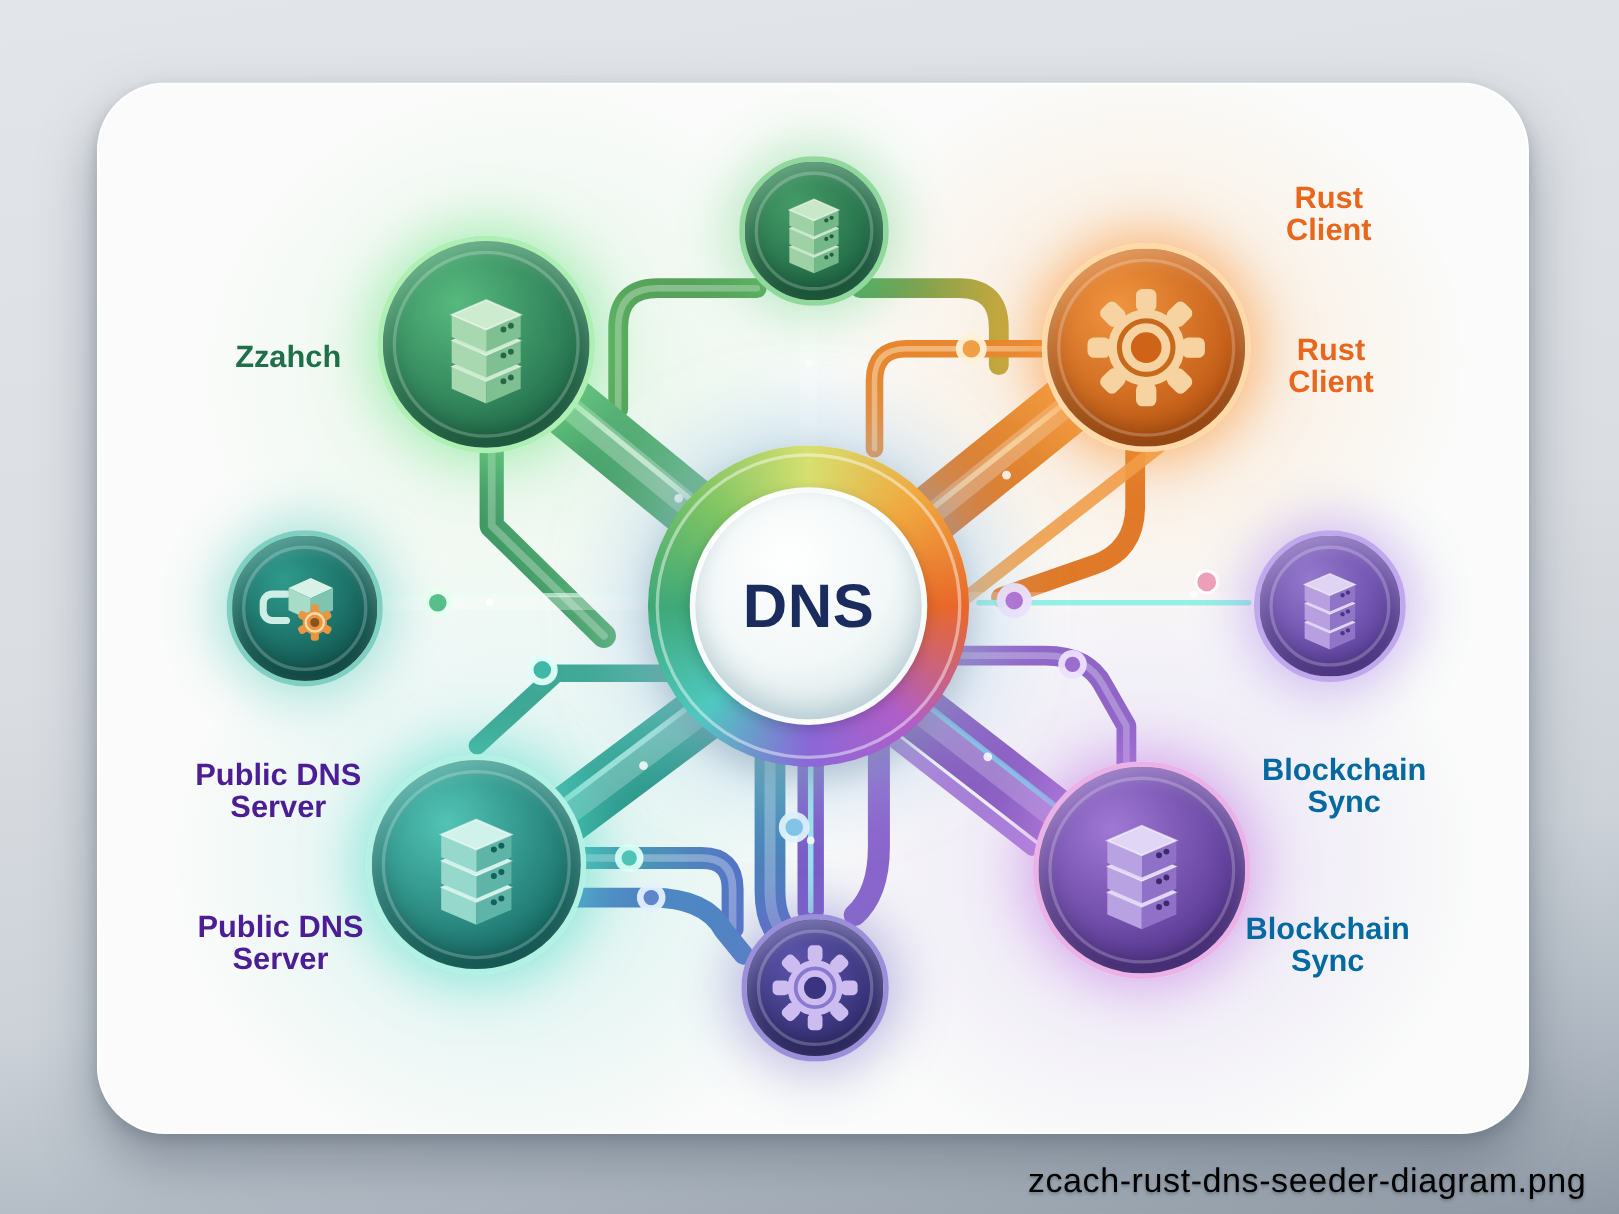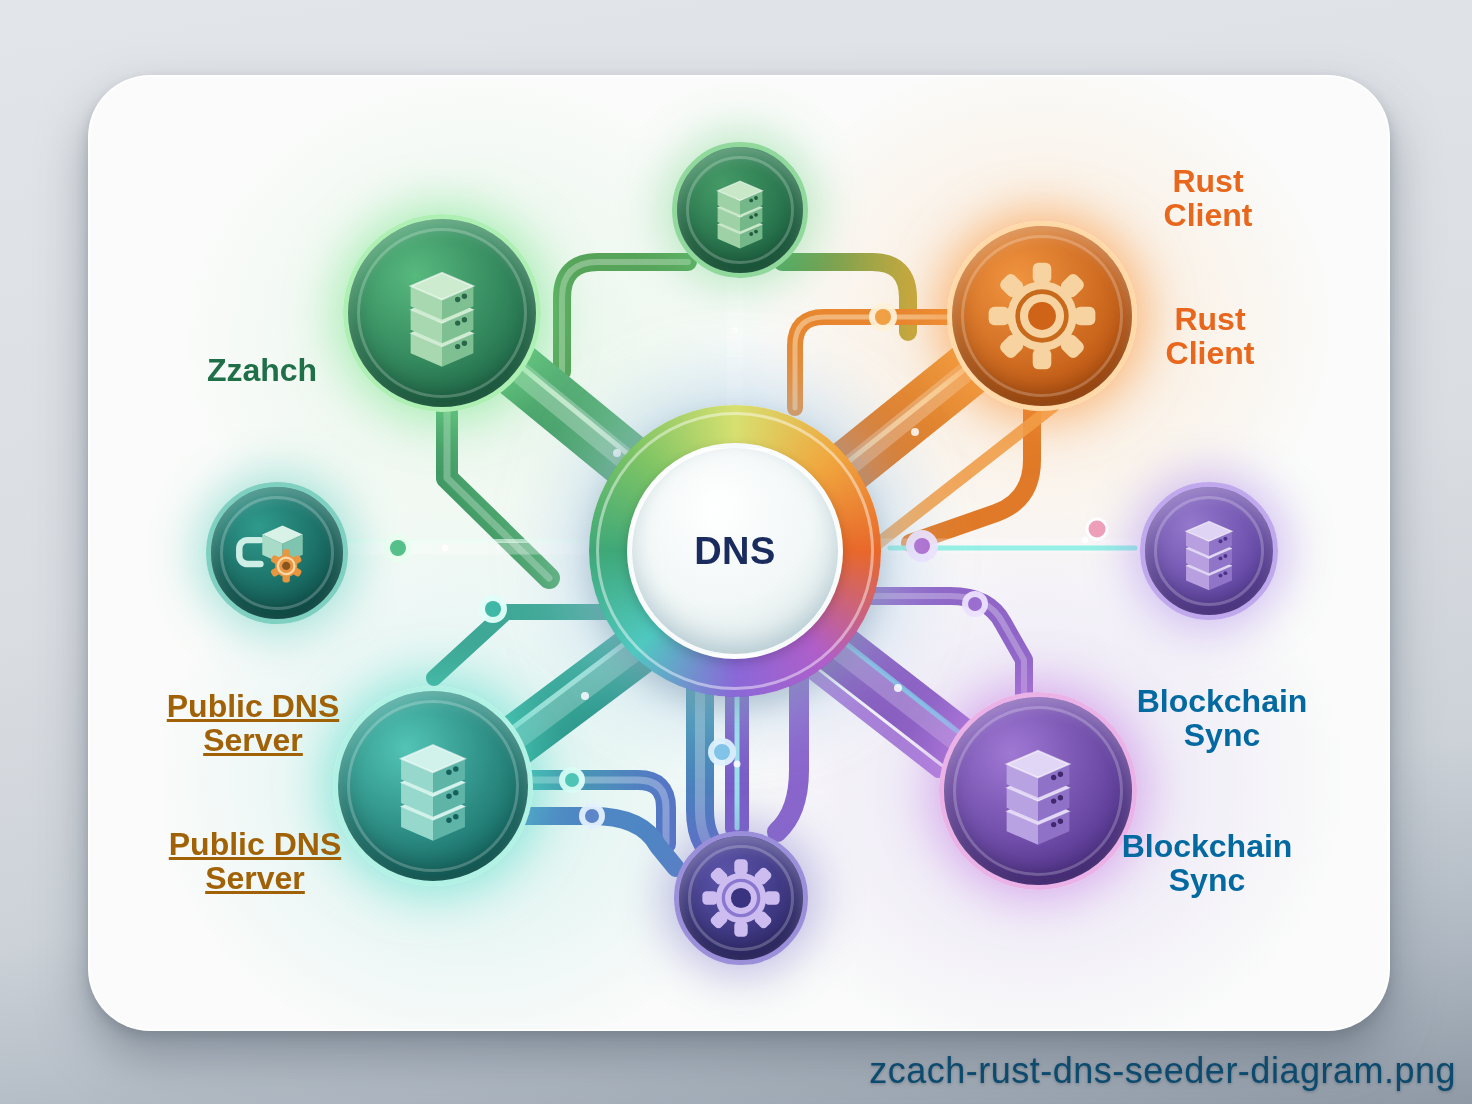--- a/index.html
+++ b/index.html
@@ -37,30 +37,30 @@
       #8a68d8 180deg,#4fc8c0 225deg,#3fa878 270deg,#7ec464 315deg,#d6e070 360deg);
     box-shadow:0 0 70px 18px rgba(170,200,225,.55),0 10px 26px rgba(60,80,100,.30);
   }
   .hub::before{content:"";position:absolute;inset:7px;border-radius:50%;border:3px solid rgba(255,255,255,.45);}
   .hub-inner{
     position:absolute;inset:38px;border-radius:50%;
     background:radial-gradient(circle at 42% 30%,#ffffff 0%,#f2f7f7 50%,#cfe0e2 100%);
     border:5px solid rgba(255,255,255,.75);
     box-shadow:inset 0 -10px 22px rgba(110,150,165,.35),0 4px 12px rgba(0,0,0,.18);
     display:flex;flex-direction:column;align-items:center;justify-content:center;
-    color:#1a2b5e;font-weight:bold;font-size:38px;line-height:1.06;letter-spacing:.5px;
-  }
-  .label{position:absolute;z-index:5;text-align:center;font-weight:bold;font-size:32px;line-height:1.05;}
+    color:#1a2b5e;font-weight:bold;font-size:56px;line-height:1.06;letter-spacing:.5px;
+  }
+  .label{position:absolute;z-index:5;text-align:center;font-weight:bold;font-size:28px;line-height:1.05;}
   .label span{display:block;}
-  .lab-green{color:#1f7049;margin-top:44px;}
+  .lab-green{color:#1f7049;}
   .lab-orange{color:#e8671d;}
-  .lab-teal{color:#a16207;text-decoration:underline;}
+  .lab-teal{color:#4c1d95;}
   .lab-navy{color:#0369a1;}
   .filename{
-    position:absolute;right:16px;bottom:12px;z-index:6;color:#0c4a6e;font-size:36px;
+    position:absolute;right:30px;bottom:12px;z-index:6;color:#000000;font-size:31px;
     text-shadow:0 1px 3px rgba(40,50,60,.35);letter-spacing:.5px;
   }
 </style>
 </head>
 <body>
 
 <svg width="0" height="0" style="position:absolute">
   <defs>
     <g id="icon-server">
       <path d="M22 68 L22 86 50 98 50 80 Z" fill="var(--i2)"></path>

